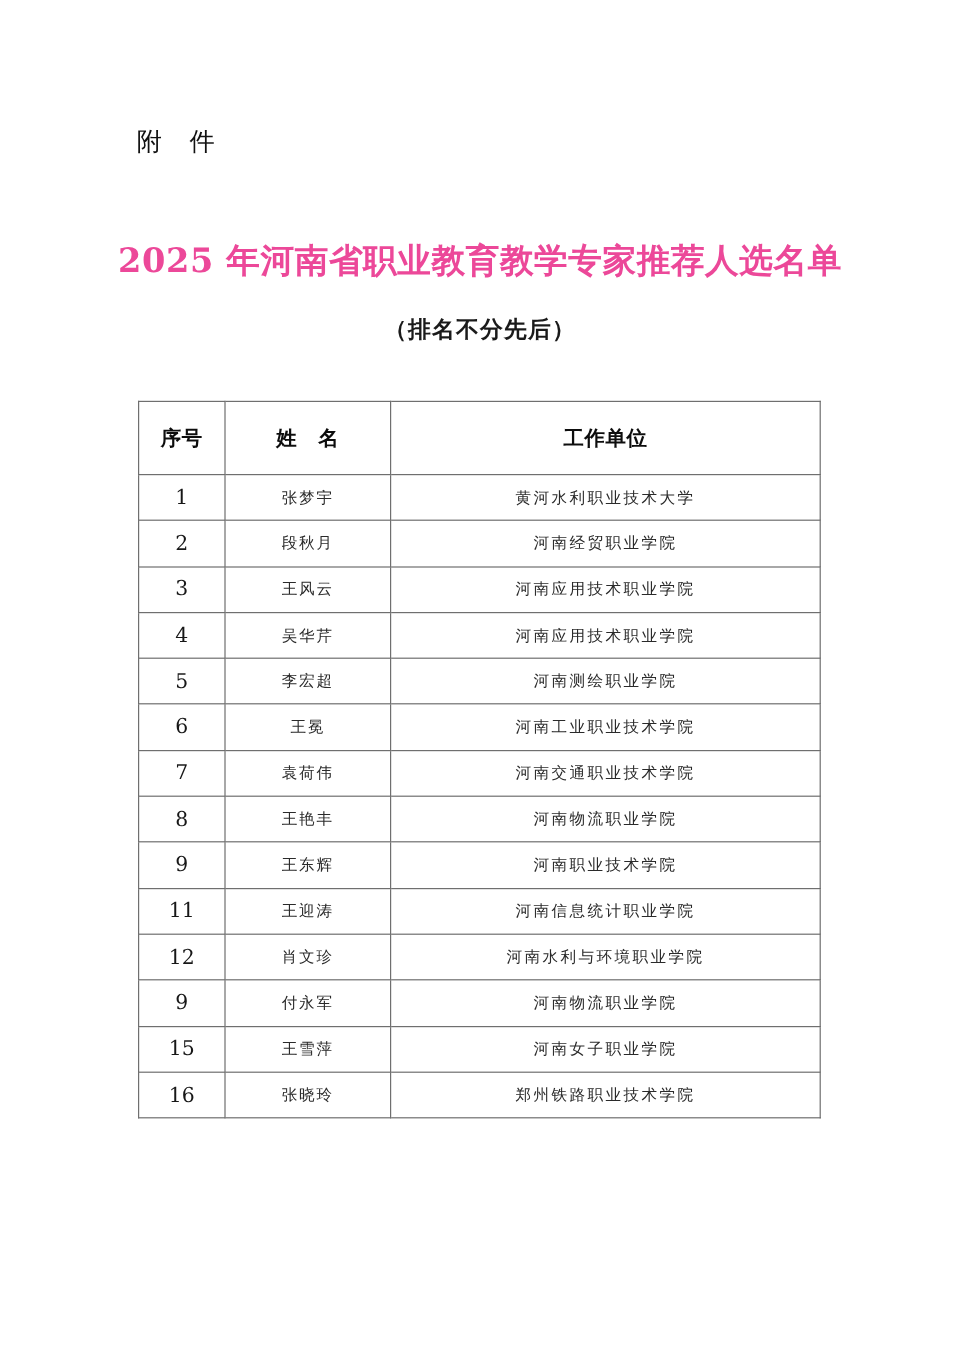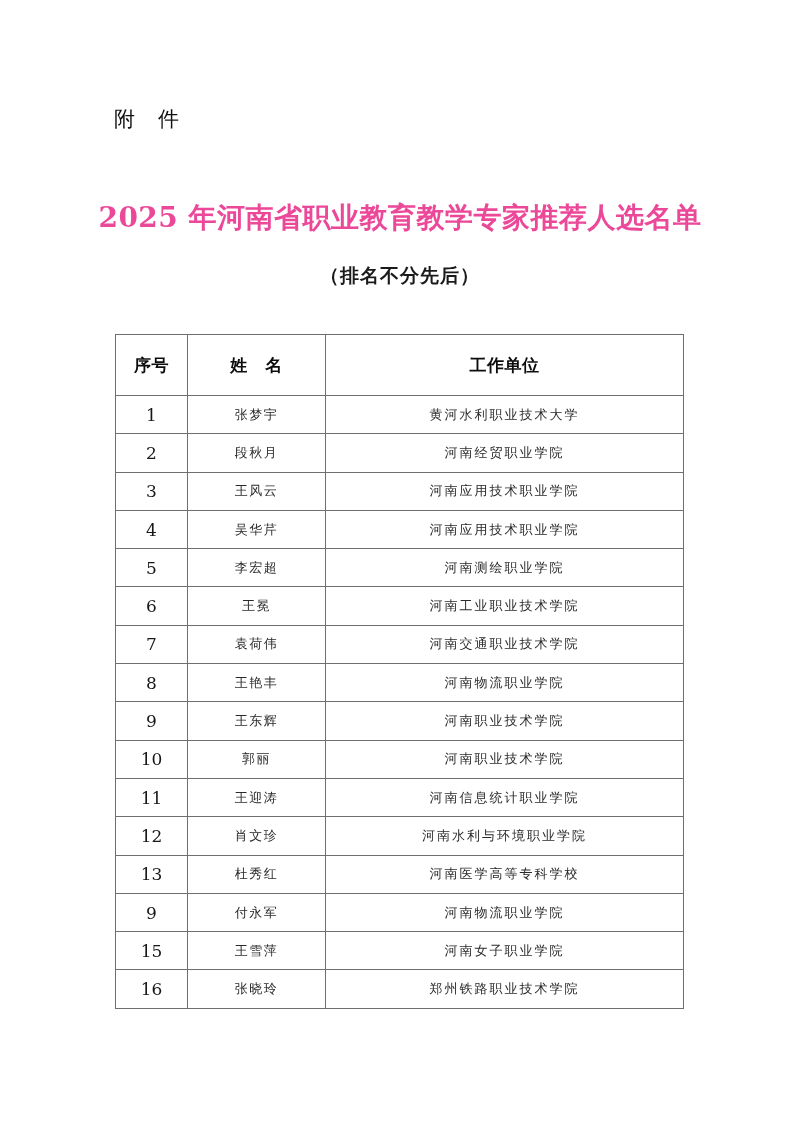--- a/index.html
+++ b/index.html
@@ -194,40 +194,30 @@
             <td class="cell-index">8</td>
             <td class="cell-name">王艳丰</td>
             <td class="cell-unit">河南物流职业学院</td>
           </tr>
           <tr>
             <td class="cell-index">9</td>
             <td class="cell-name">王东辉</td>
             <td class="cell-unit">河南职业技术学院</td>
           </tr>
           <tr>
-            <td class="cell-index">10</td>
-            <td class="cell-name">郭丽</td>
-            <td class="cell-unit">河南职业技术学院</td>
-          </tr>
-          <tr>
             <td class="cell-index">11</td>
             <td class="cell-name">王迎涛</td>
             <td class="cell-unit">河南信息统计职业学院</td>
           </tr>
           <tr>
             <td class="cell-index">12</td>
             <td class="cell-name">肖文珍</td>
             <td class="cell-unit">河南水利与环境职业学院</td>
           </tr>
           <tr>
-            <td class="cell-index">13</td>
-            <td class="cell-name">杜秀红</td>
-            <td class="cell-unit">河南医学高等专科学校</td>
-          </tr>
-          <tr>
             <td class="cell-index">9</td>
             <td class="cell-name">付永军</td>
             <td class="cell-unit">河南物流职业学院</td>
           </tr>
           <tr>
             <td class="cell-index">15</td>
             <td class="cell-name">王雪萍</td>
             <td class="cell-unit">河南女子职业学院</td>
           </tr>
           <tr>

